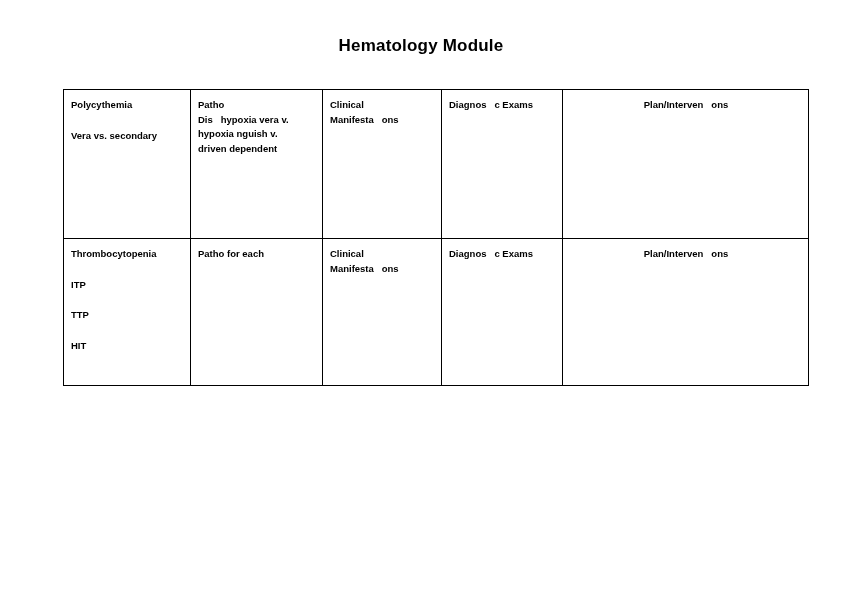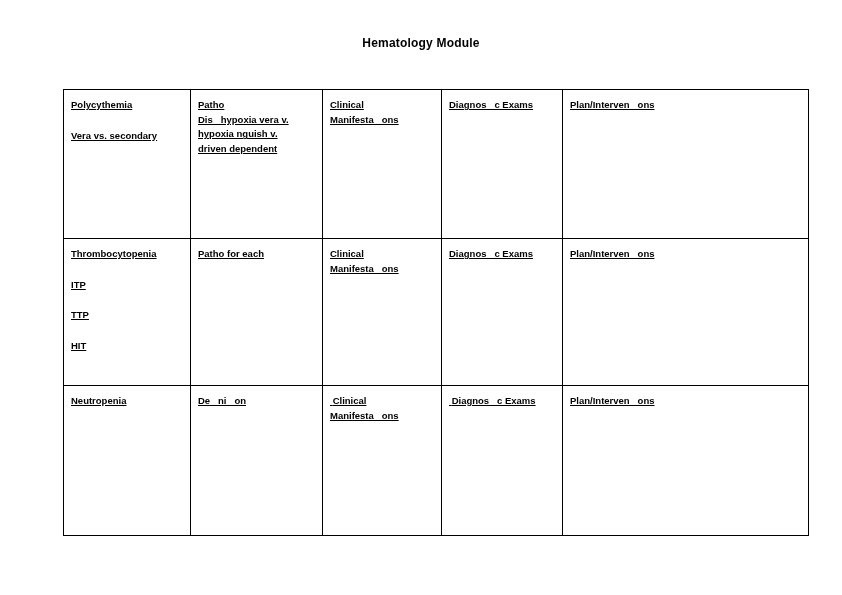--- a/index.html
+++ b/index.html
@@ -19,21 +19,21 @@
     width: 842px;
     height: 595px;
     box-sizing: border-box;
   }
   .doc-title {
     position: absolute;
     top: 36px;
     left: 0;
     width: 842px;
     text-align: center;
-    font-size: 12px;
+    font-size: 17px;
     font-weight: bold;
     letter-spacing: 0.2px;
   }
   .table-wrap {
     position: absolute;
     top: 89px;
     left: 63px;
     width: 675px;
   }
   table.grid {
@@ -46,28 +46,27 @@
     vertical-align: top;
     padding: 8px 6px 6px 7px;
     font-size: 9.5px;
     font-weight: bold;
     line-height: 1.55;
   }
   td.c0 { width: 113px; }
   td.c1 { width: 118px; }
   td.c2 { width: 105px; }
   td.c3 { width: 107px; }
-  td.c4 { width: 232px; }
+  td.c4 { width: 232px; text-align: center; }
   tr.r0 td { height: 134px; }
   tr.r1 td { height: 132px; margin-top: 24px; }
   tr.r2 td { height: 135px; }
   .cell-line {
     display: block;
     white-space: pre-wrap;
-    text-decoration: underline;
   }
   .gap {
     display: block;
     height: 16px;
   }
 </style>
 </head>
 <body>
 
 <div class="page">
@@ -119,35 +118,17 @@
             <span class="cell-line">Manifesta   ons</span>
           </td>
           <td class="c3">
             <span class="cell-line">Diagnos   c Exams</span>
           </td>
           <td class="c4">
             <span class="cell-line">Plan/Interven   ons</span>
           </td>
         </tr>
 
-        <tr class="r2">
-          <td class="c0">
-            <span class="cell-line">Neutropenia</span>
-          </td>
-          <td class="c1">
-            <span class="cell-line">De   ni   on</span>
-          </td>
-          <td class="c2">
-            <span class="cell-line"> Clinical</span>
-            <span class="cell-line">Manifesta   ons</span>
-          </td>
-          <td class="c3">
-            <span class="cell-line"> Diagnos   c Exams</span>
-          </td>
-          <td class="c4">
-            <span class="cell-line">Plan/Interven   ons</span>
-          </td>
-        </tr>
       </tbody>
     </table>
   </div>
 
 </div>
 
 </body></html>

